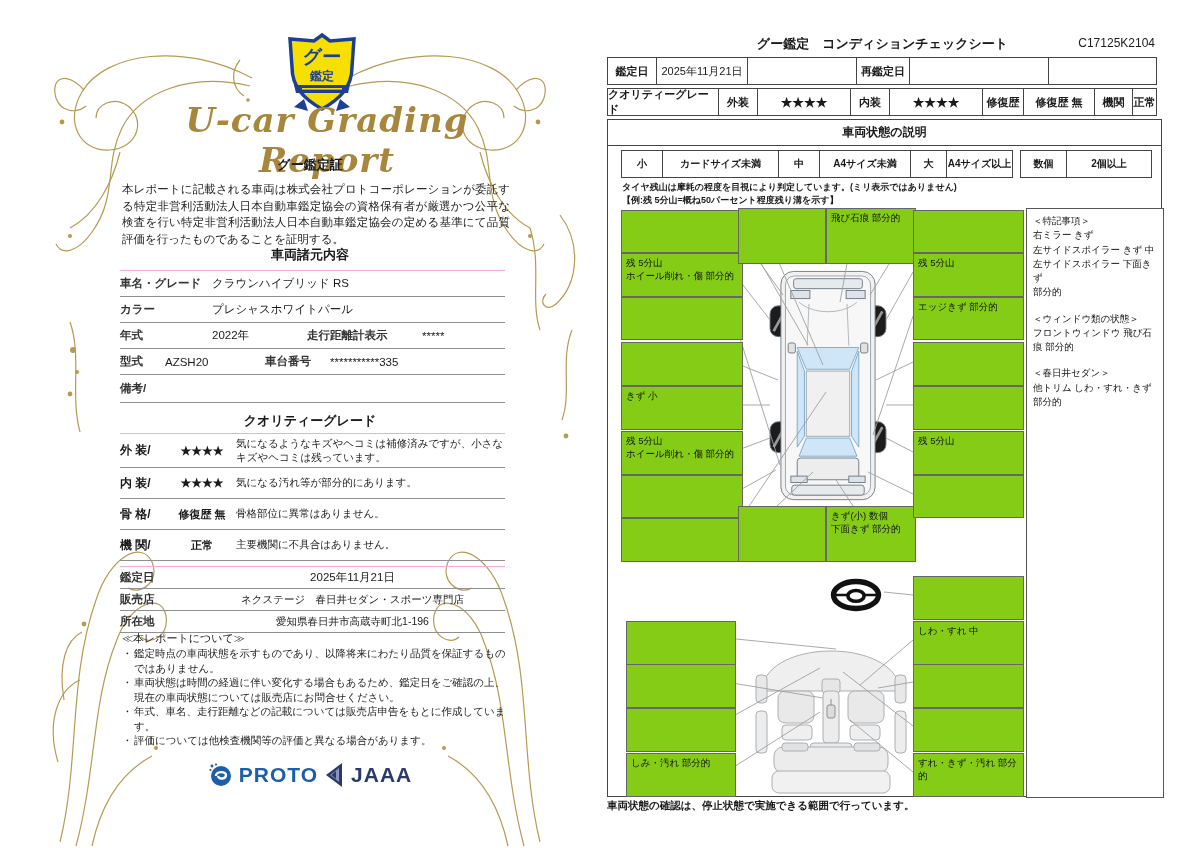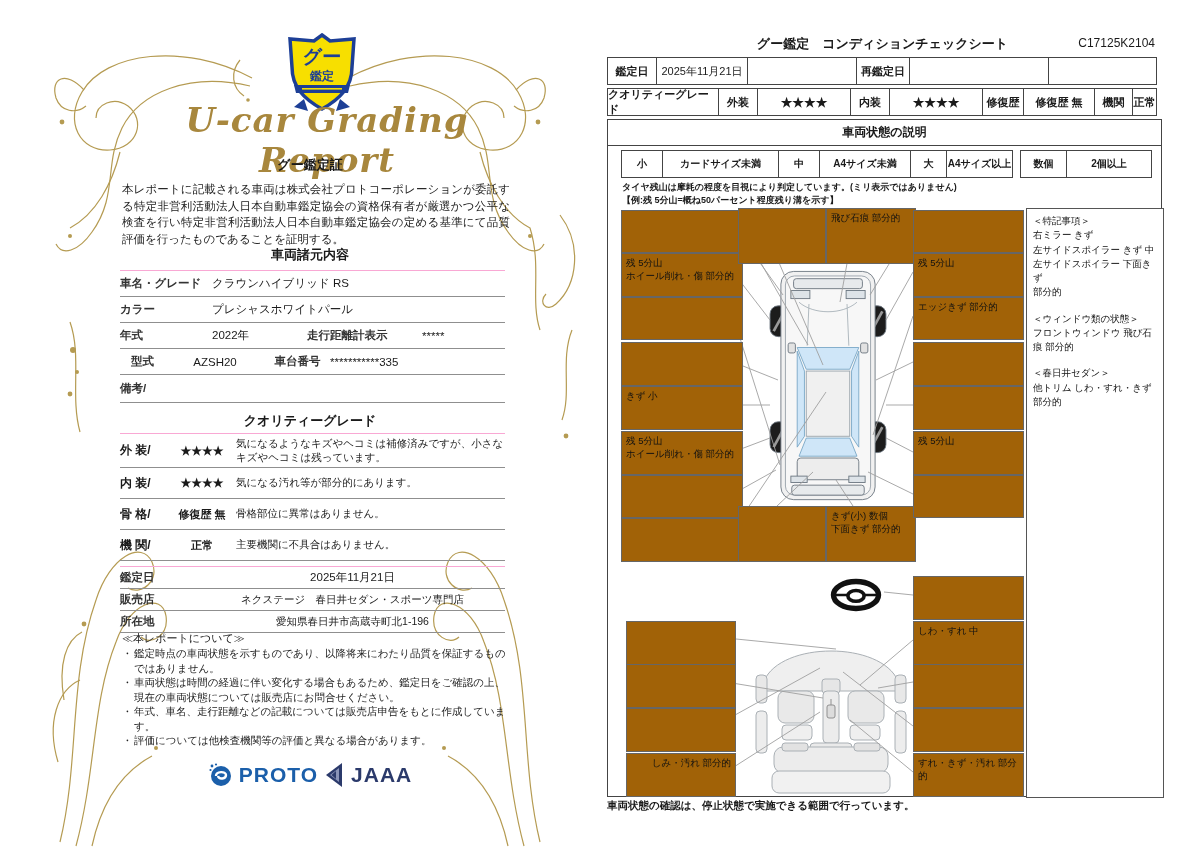--- a/index.html
+++ b/index.html
@@ -32,21 +32,21 @@
   .rp-title{font-size:13px;font-weight:bold;text-align:center;}
   .rp-doc{font-size:12px;text-align:right;}
   .btable{display:flex;border:1.5px solid #444;background:#fff;}
   .btable .c{border-right:1px solid #444;display:flex;align-items:center;
              justify-content:center;font-size:11px;}
   .btable .c:last-child{border-right:none;}
   .btable .c.b{font-weight:bold;}
   .mainbox{border:1.5px solid #444;}
   .sechead{height:25px;border-bottom:1.5px solid #444;display:flex;align-items:center;
            justify-content:center;font-size:12px;font-weight:bold;}
-  .abox{position:absolute;background:#a16207;border:1px solid #666;font-size:9.5px;
+  .abox{position:absolute;background:#84cc16;border:1px solid #666;font-size:9.5px;
         line-height:1.4;padding:2px 4px;white-space:pre-line;color:#111;z-index:3;}
   .sidebar{position:absolute;background:#fff;border:1px solid #555;font-size:9.5px;
            line-height:1.5;padding:5px 6px;color:#111;z-index:3;}
   .sidebar .sec{margin-bottom:12px;}
   .sidebar .lines{white-space:pre-line;}
   .note{font-size:10.5px;font-weight:bold;}
   .tnote{font-size:9px;font-weight:bold;line-height:1.4;}
   svg{display:block;}
 </style>
 </head>
@@ -135,21 +135,21 @@
     <div class="lrow" style="height:25px;">
       <span class="lab">カラー</span>
       <span>プレシャスホワイトパール</span>
     </div>
     <div class="lrow" style="height:25px;">
       <span class="lab">年式</span>
       <span style="flex:0 0 95px;">2022年</span>
       <span style="flex:0 0 115px;font-weight:bold;color:#333;">走行距離計表示</span>
       <span>*****</span>
     </div>
-    <div class="lrow" style="height:25px;text-align:center;">
+    <div class="lrow" style="height:25px;">
       <span class="lab" style="flex:0 0 45px;">型式</span>
       <span style="flex:0 0 100px;">AZSH20</span>
       <span style="flex:0 0 65px;font-weight:bold;color:#333;">車台番号</span>
       <span>***********335</span>
     </div>
     <div class="lrow" style="height:27px;">
       <span class="lab">備考/</span>
     </div>
   </div>
 
@@ -396,21 +396,21 @@
     <div class="abox" style="left:305px;top:133px;width:101px;height:38px;">残 5分山</div>
     <div class="abox" style="left:305px;top:177px;width:101px;height:37px;">エッジきず 部分的</div>
     <div class="abox" style="left:305px;top:222px;width:101px;height:38px;"></div>
     <div class="abox" style="left:305px;top:266px;width:101px;height:38px;"></div>
     <div class="abox" style="left:305px;top:311px;width:101px;height:38px;">残 5分山</div>
     <div class="abox" style="left:305px;top:355px;width:101px;height:37px;"></div>
 
     <div class="abox" style="left:18px;top:501px;width:100px;height:38px;"></div>
     <div class="abox" style="left:18px;top:544px;width:100px;height:38px;"></div>
     <div class="abox" style="left:18px;top:588px;width:100px;height:38px;"></div>
-    <div class="abox" style="left:18px;top:633px;width:100px;height:38px;text-align:right;">しみ・汚れ 部分的</div>
+    <div class="abox" style="left:18px;top:633px;width:100px;height:38px;">しみ・汚れ 部分的</div>
 
     <div class="abox" style="left:305px;top:456px;width:101px;height:38px;"></div>
     <div class="abox" style="left:305px;top:501px;width:101px;height:38px;">しわ・すれ 中</div>
     <div class="abox" style="left:305px;top:544px;width:101px;height:38px;"></div>
     <div class="abox" style="left:305px;top:588px;width:101px;height:38px;"></div>
     <div class="abox" style="left:305px;top:633px;width:101px;height:38px;">すれ・きず・汚れ 部分的</div>
 
     <div class="sidebar" style="left:418px;top:88px;width:124px;height:578px;">
       <div class="sec">
         <div>＜特記事項＞</div>

